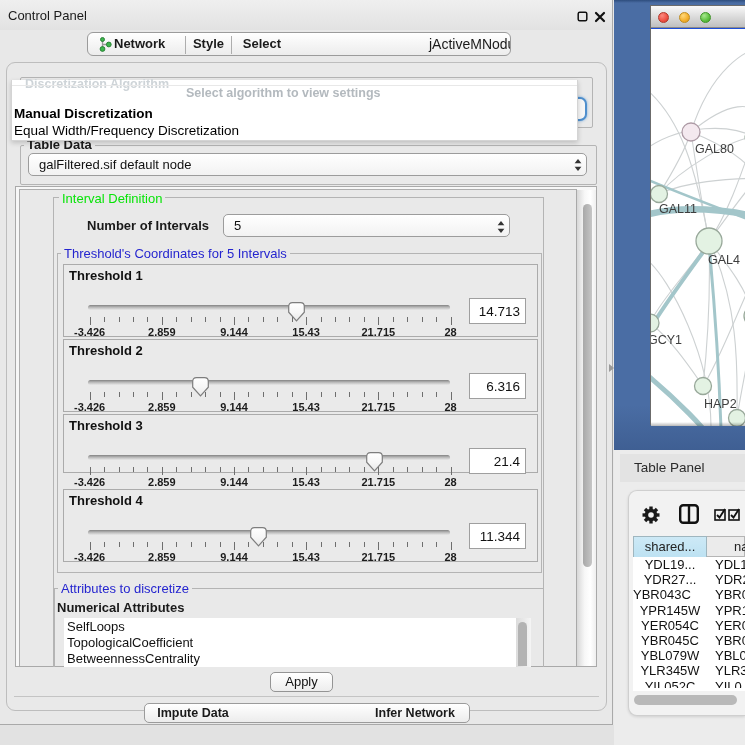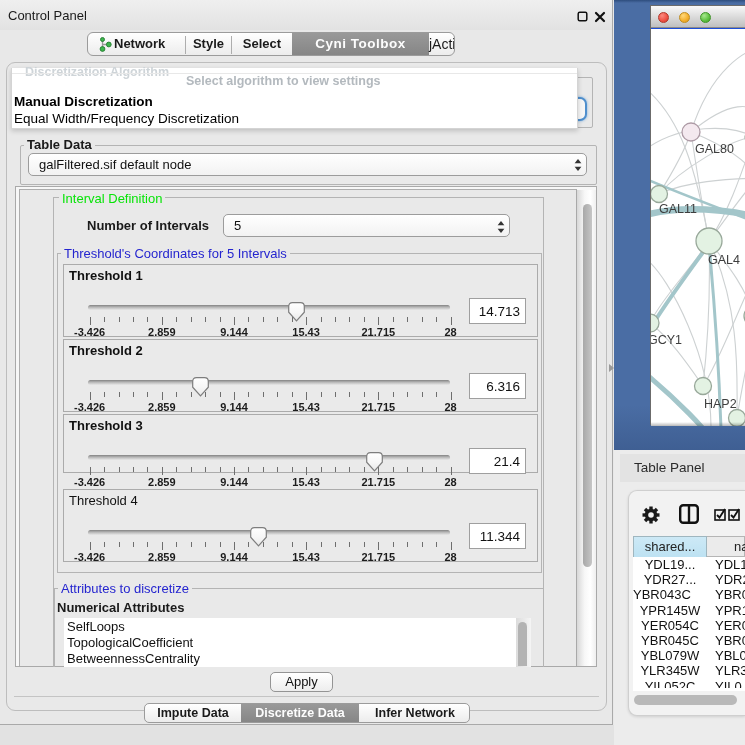--- a/index.html
+++ b/index.html
@@ -11,34 +11,33 @@
 
   <div class="abs" style="left:0;top:0;width:612px;height:30px;background:linear-gradient(#efefef,#e2e2e2);"></div>
   <div class="tb" style="left:8px;top:8px;">Control Panel</div>
   <svg width="11" height="11" viewBox="0 0 11 11" class="abs" style="left:577px;top:11px;">
     <rect x="1.2" y="1.2" width="8.6" height="8.6" rx="1.5" fill="none" stroke="#111" stroke-width="1.5"></rect>
     </svg>
   <svg width="12" height="12" viewBox="0 0 12 12" class="abs" style="left:594px;top:11px;">
     <path d="M2 2 L10 10 M10 2 L2 10" stroke="#111" stroke-width="2.2" stroke-linecap="round"></path>
     </svg>
 
-  <div class="abs" style="left:87px;top:32px;width:368px;height:24px;border:1px solid #9b9b9b;border-radius:6px;background:linear-gradient(#ffffff,#ececec);overflow:hidden;">
+  <div class="abs" style="left:87px;top:32px;width:424px;height:24px;border:1px solid #9b9b9b;border-radius:6px;background:linear-gradient(#ffffff,#ececec);overflow:hidden;">
     <svg width="14" height="17" viewBox="0 0 14 17" style="position:absolute;left:10px;top:3px;">
 <line x1="4.5" y1="4" x2="4.5" y2="13" stroke="#9a9a9a" stroke-width="1.3"></line>
 <line x1="4.5" y1="8.5" x2="10.5" y2="8.5" stroke="#9a9a9a" stroke-width="1.3"></line>
 <circle cx="4.5" cy="3.5" r="2" fill="#3cb54c" stroke="#247a30" stroke-width="0.9"></circle>
 <circle cx="4.5" cy="13" r="2.4" fill="#3cb54c" stroke="#247a30" stroke-width="0.9"></circle>
 <circle cx="10.8" cy="8.5" r="2.4" fill="#3cb54c" stroke="#247a30" stroke-width="0.9"></circle>
       </svg>
     <div class="abs" style="left:26px;top:0;width:71px;height:24px;font-size:13px;font-weight:bold;line-height:22px;color:#1a1a1a;">Network</div>
     <div class="abs" style="left:97px;top:3px;width:1px;height:18px;background:#adadad;"></div>
     <div class="abs" style="left:98px;top:0;width:45px;height:24px;font-size:13px;font-weight:bold;line-height:22px;text-align:center;color:#1a1a1a;">Style</div>
     <div class="abs" style="left:143px;top:3px;width:1px;height:18px;background:#adadad;"></div>
     <div class="abs" style="left:144px;top:0;width:60px;height:24px;font-size:13px;font-weight:bold;line-height:22px;text-align:center;color:#1a1a1a;">Select</div>
-    <div class="abs" style="left:204px;top:0;width:137px;height:24px;background:linear-gradient(#999999,#848484);font-size:13.5px;font-weight:bold;letter-spacing:0.5px;line-height:22px;text-align:center;color:#fdfdfd;">Cyni Toolbox</div>
     <div class="abs" style="left:341px;top:0;width:99px;height:24px;font-size:14px;line-height:22px;text-align:left;color:#1a1a1a;">jActiveMNodules</div>
   </div>
 
   <div class="abs" style="left:6px;top:62px;width:601px;height:649px;background:#e9e9e9;border:1px solid #bdbdbd;border-radius:9px;"></div>
 
   <div class="abs" style="left:20px;top:77px;width:573px;height:51px;border:1px solid #b4b4b4;border-radius:2px;"></div>
 
   <div class="abs" style="left:530px;top:97px;width:57px;height:24px;background:#f6f6f6;border:2.5px solid #4f8fcd;border-radius:7px;box-shadow:0 0 3px #7aaede;"></div>
   <svg width="10" height="14" viewBox="0 0 10 14" style="position:absolute;left:568px;top:102px;">
 <path d="M5 1 L8.4 5.3 L1.6 5.3 Z" fill="#333"></path>
@@ -208,21 +207,21 @@
             <stop offset="0" stop-color="#ffffff"></stop>
             <stop offset="0.55" stop-color="#f6f6f6"></stop>
             <stop offset="1" stop-color="#e8e8e8"></stop>
           </linearGradient>
         </defs>
 <path d="M4.5 0.7 H12.5 Q16.3 0.7 16.3 4.5 V10.2 L8.5 18.8 L0.7 10.2 V4.5 Q0.7 0.7 4.5 0.7 Z" fill="url(#thg414)" stroke="#7d7d7d" stroke-width="1.2"></path>
       </svg>
 <div style="position:absolute;left:405px;top:33px;width:57px;height:26px;background:#fff;border:1px solid #9f9f9f;font-size:13.5px;color:#111;text-align:right;line-height:26px;padding-right:5px;">21.4</div>
 </div>
 <div style="position:absolute;left:63px;top:489px;width:475px;height:73px;background:#eaeaea;border:1px solid #ababab;">
-<div style="position:absolute;left:5px;top:3px;font-size:13px;font-weight:normal;color:#111;">Threshold 4</div>
+<div style="position:absolute;left:5px;top:3px;font-size:13px;font-weight:bold;color:#111;">Threshold 4</div>
 <div style="position:absolute;left:24px;top:40px;width:362px;height:5px;border-radius:3px;background:linear-gradient(#828282,#b8b8b8 45%,#e8e8e8);"></div>
 <div style="position:absolute;left:25.6px;top:52px;width:1px;height:8px;background:#6e6e6e;"></div>
       <div style="position:absolute;left:40.0px;top:52px;width:1px;height:5px;background:#6e6e6e;"></div>
       <div style="position:absolute;left:54.5px;top:52px;width:1px;height:5px;background:#6e6e6e;"></div>
       <div style="position:absolute;left:68.9px;top:52px;width:1px;height:5px;background:#6e6e6e;"></div>
       <div style="position:absolute;left:83.3px;top:52px;width:1px;height:5px;background:#6e6e6e;"></div>
       <div style="position:absolute;left:97.8px;top:52px;width:1px;height:8px;background:#6e6e6e;"></div>
       <div style="position:absolute;left:112.2px;top:52px;width:1px;height:5px;background:#6e6e6e;"></div>
       <div style="position:absolute;left:126.7px;top:52px;width:1px;height:5px;background:#6e6e6e;"></div>
       <div style="position:absolute;left:141.1px;top:52px;width:1px;height:5px;background:#6e6e6e;"></div>
@@ -269,25 +268,24 @@
   <div class="abs" style="left:64px;top:618px;width:452px;height:49px;background:#fff;"></div>
   <div class="abs" style="left:67px;top:619px;font-size:13px;color:#111;line-height:16px;">SelfLoops<br>TopologicalCoefficient<br>BetweennessCentrality</div>
   <div class="abs" style="left:516px;top:618px;width:15px;height:49px;background:linear-gradient(90deg,#dcdcdc,#f5f5f5);"></div>
   <div class="abs" style="left:518px;top:622px;width:9px;height:44px;background:#b3b3b3;border-radius:4.5px 4.5px 0 0;"></div>
 
   <div class="abs" style="left:270px;top:672px;width:63px;height:20px;background:linear-gradient(#ffffff,#ededed);border:1px solid #949494;border-radius:5px;font-size:13px;text-align:center;line-height:18px;color:#111;">Apply</div>
   <div class="abs" style="left:14px;top:696px;width:585px;height:1px;background:#c4c4c4;"></div>
 
   <div class="abs" style="left:144px;top:703px;width:326px;height:20px;border:1px solid #9b9b9b;border-radius:5px;background:linear-gradient(#ffffff,#ececec);overflow:hidden;z-index:5;">
     <div class="abs" style="left:0;top:0;width:96px;height:20px;font-size:12.5px;font-weight:bold;line-height:19px;text-align:center;color:#1a1a1a;">Impute Data</div>
-    <div class="abs" style="left:96px;top:0;width:118px;height:20px;background:linear-gradient(#999999,#848484);font-size:12.5px;font-weight:bold;line-height:19px;text-align:center;color:#fdfdfd;">Discretize Data</div>
     <div class="abs" style="left:214px;top:0;width:112px;height:20px;font-size:12.5px;font-weight:bold;line-height:19px;text-align:center;color:#1a1a1a;">Infer Network</div>
   </div>
 
-  <div class="abs" style="left:11px;top:68px;width:567px;height:61px;background:#fff;border:1px solid #d4d4d4;border-top:none;box-shadow:0 2px 5px rgba(0,0,0,0.18);z-index:10;text-decoration:underline;">
+  <div class="abs" style="left:11px;top:80px;width:567px;height:61px;background:#fff;border:1px solid #d4d4d4;border-top:none;box-shadow:0 2px 5px rgba(0,0,0,0.18);z-index:10;text-decoration:underline;">
     <div class="abs" style="left:13px;top:-3px;font-size:12.5px;font-weight:bold;color:#ced4d8;">Discretization Algorithm</div>
     <div class="abs" style="left:0;top:5px;width:100%;height:1px;background:#e8e8e8;"></div>
     <div class="abs" style="left:174px;top:6px;font-size:12.5px;font-weight:bold;color:#b3b9be;">Select algorithm to view settings</div>
     <div class="abs" style="left:2px;top:26px;font-size:13.5px;font-weight:bold;color:#000;">Manual Discretization</div>
     <div class="abs" style="left:2px;top:43px;font-size:13.5px;color:#000;">Equal Width/Frequency Discretization</div>
   </div>
 </div>
 
 <div class="abs" style="left:0;top:725px;width:614px;height:20px;background:#e2e2e2;"></div>
 

